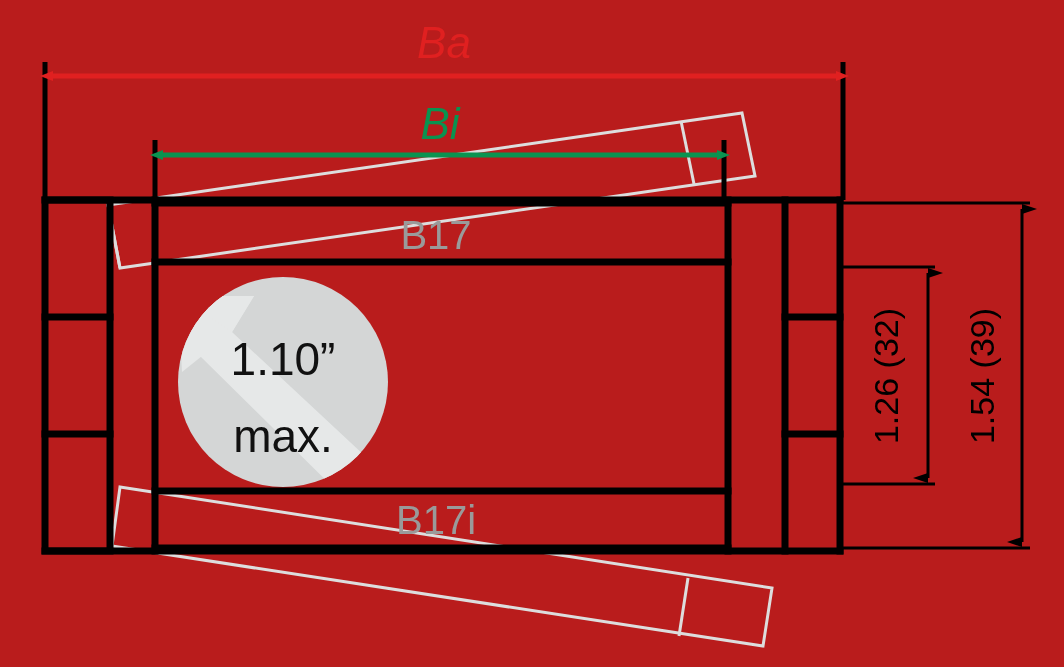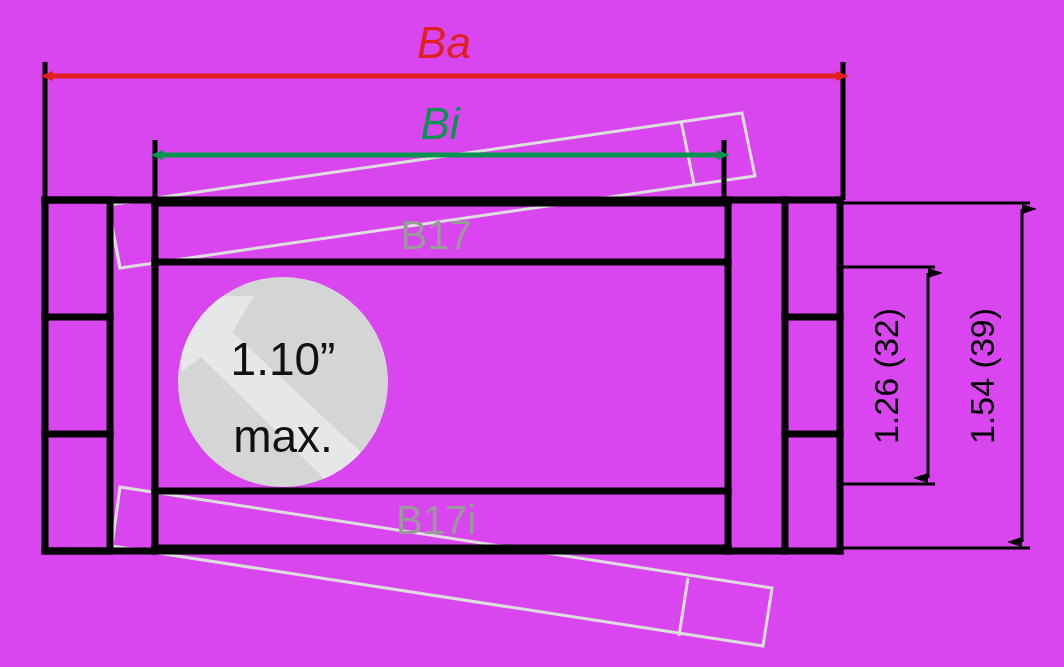--- a/index.html
+++ b/index.html
@@ -7,21 +7,21 @@
     padding: 0;
     background: #ffffff;
   }
   body {
     font-family: "Liberation Sans", sans-serif;
   }
   #stage {
     position: relative;
     width: 1064px;
     height: 667px;
-    background: #d946ef;
+    background: #b91c1c;
     overflow: hidden;
   }
   #stage svg {
     position: absolute;
     left: 0;
     top: 0;
     display: block;
   }
   .lbl-dim {
     font-family: "Liberation Sans", sans-serif;

